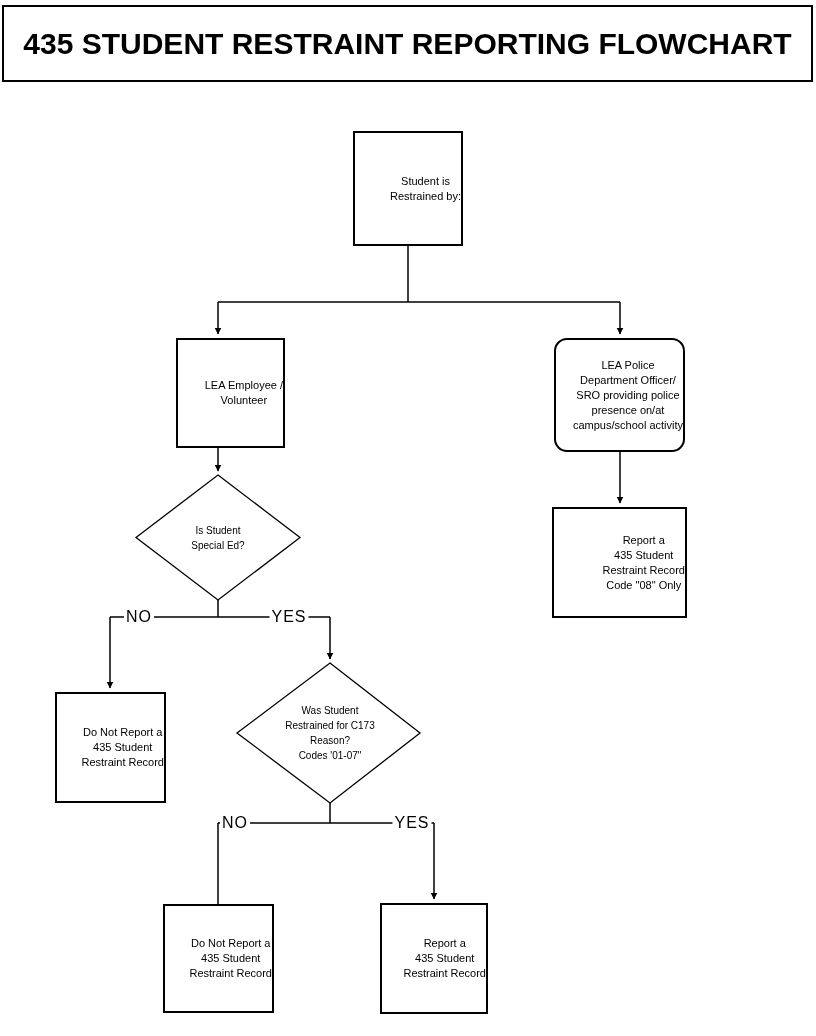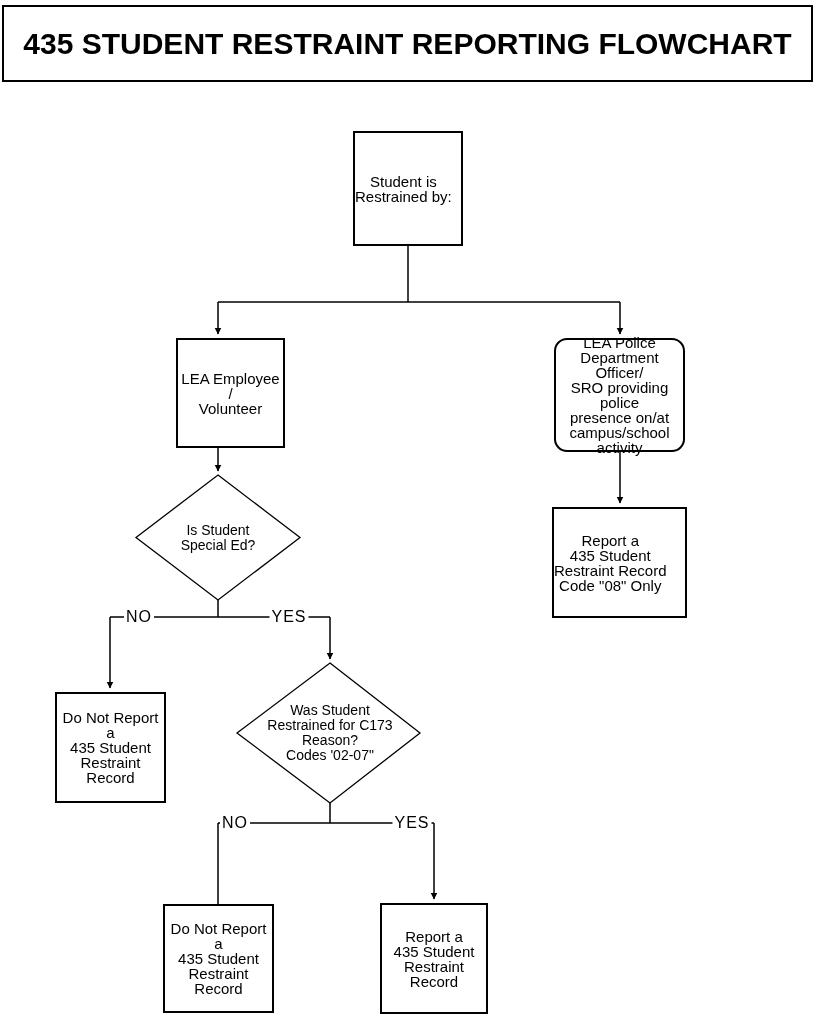--- a/index.html
+++ b/index.html
@@ -18,31 +18,31 @@
     box-sizing:content-box;
   }
   .title-box .title{
     font-size:30px;font-weight:bold;letter-spacing:0px;white-space:nowrap;
   }
   svg.wires{position:absolute;left:0;top:0;width:816px;height:1036px;}
   .node{
     position:absolute;
     border:2px solid #000000;
     background:#ffffff;
-    display:flex;align-items:center;justify-content:flex-start;
+    display:flex;align-items:center;justify-content:flex-end;
     text-align:center;
-    font-size:15px;line-height:15px;
+    font-size:11px;line-height:15px;
     white-space:pre-line;
     box-sizing:border-box;
   }
   .diamond-text{
     position:absolute;
     display:flex;align-items:center;justify-content:center;
     text-align:center;
-    font-size:14px;line-height:15px;
+    font-size:10px;line-height:15px;
     white-space:pre-line;
     pointer-events:none;
   }
   .wire-label{
     position:absolute;
     transform:translate(-50%,-50%);
     background:#ffffff;
     font-size:16px;letter-spacing:1px;
     padding:0 2px;
     line-height:12px;
@@ -134,21 +134,21 @@
 
   <div class="diamond-text" style="left:148px;top:500px;width:140px;height:75px;">
     <span>Is Student
 Special Ed?</span>
   </div>
 
   <div class="diamond-text" style="left:253px;top:698px;width:154px;height:70px;">
     <span>Was Student
 Restrained for C173
 Reason?
-Codes '02-07"</span>
+Codes '01-07"</span>
   </div>
 
   <span class="wire-label" style="left:139px;top:617px;">NO</span>
   <span class="wire-label" style="left:289px;top:617px;">YES</span>
   <span class="wire-label" style="left:235px;top:823px;">NO</span>
   <span class="wire-label" style="left:412px;top:823px;">YES</span>
 
 </div>
 
 </body></html>

